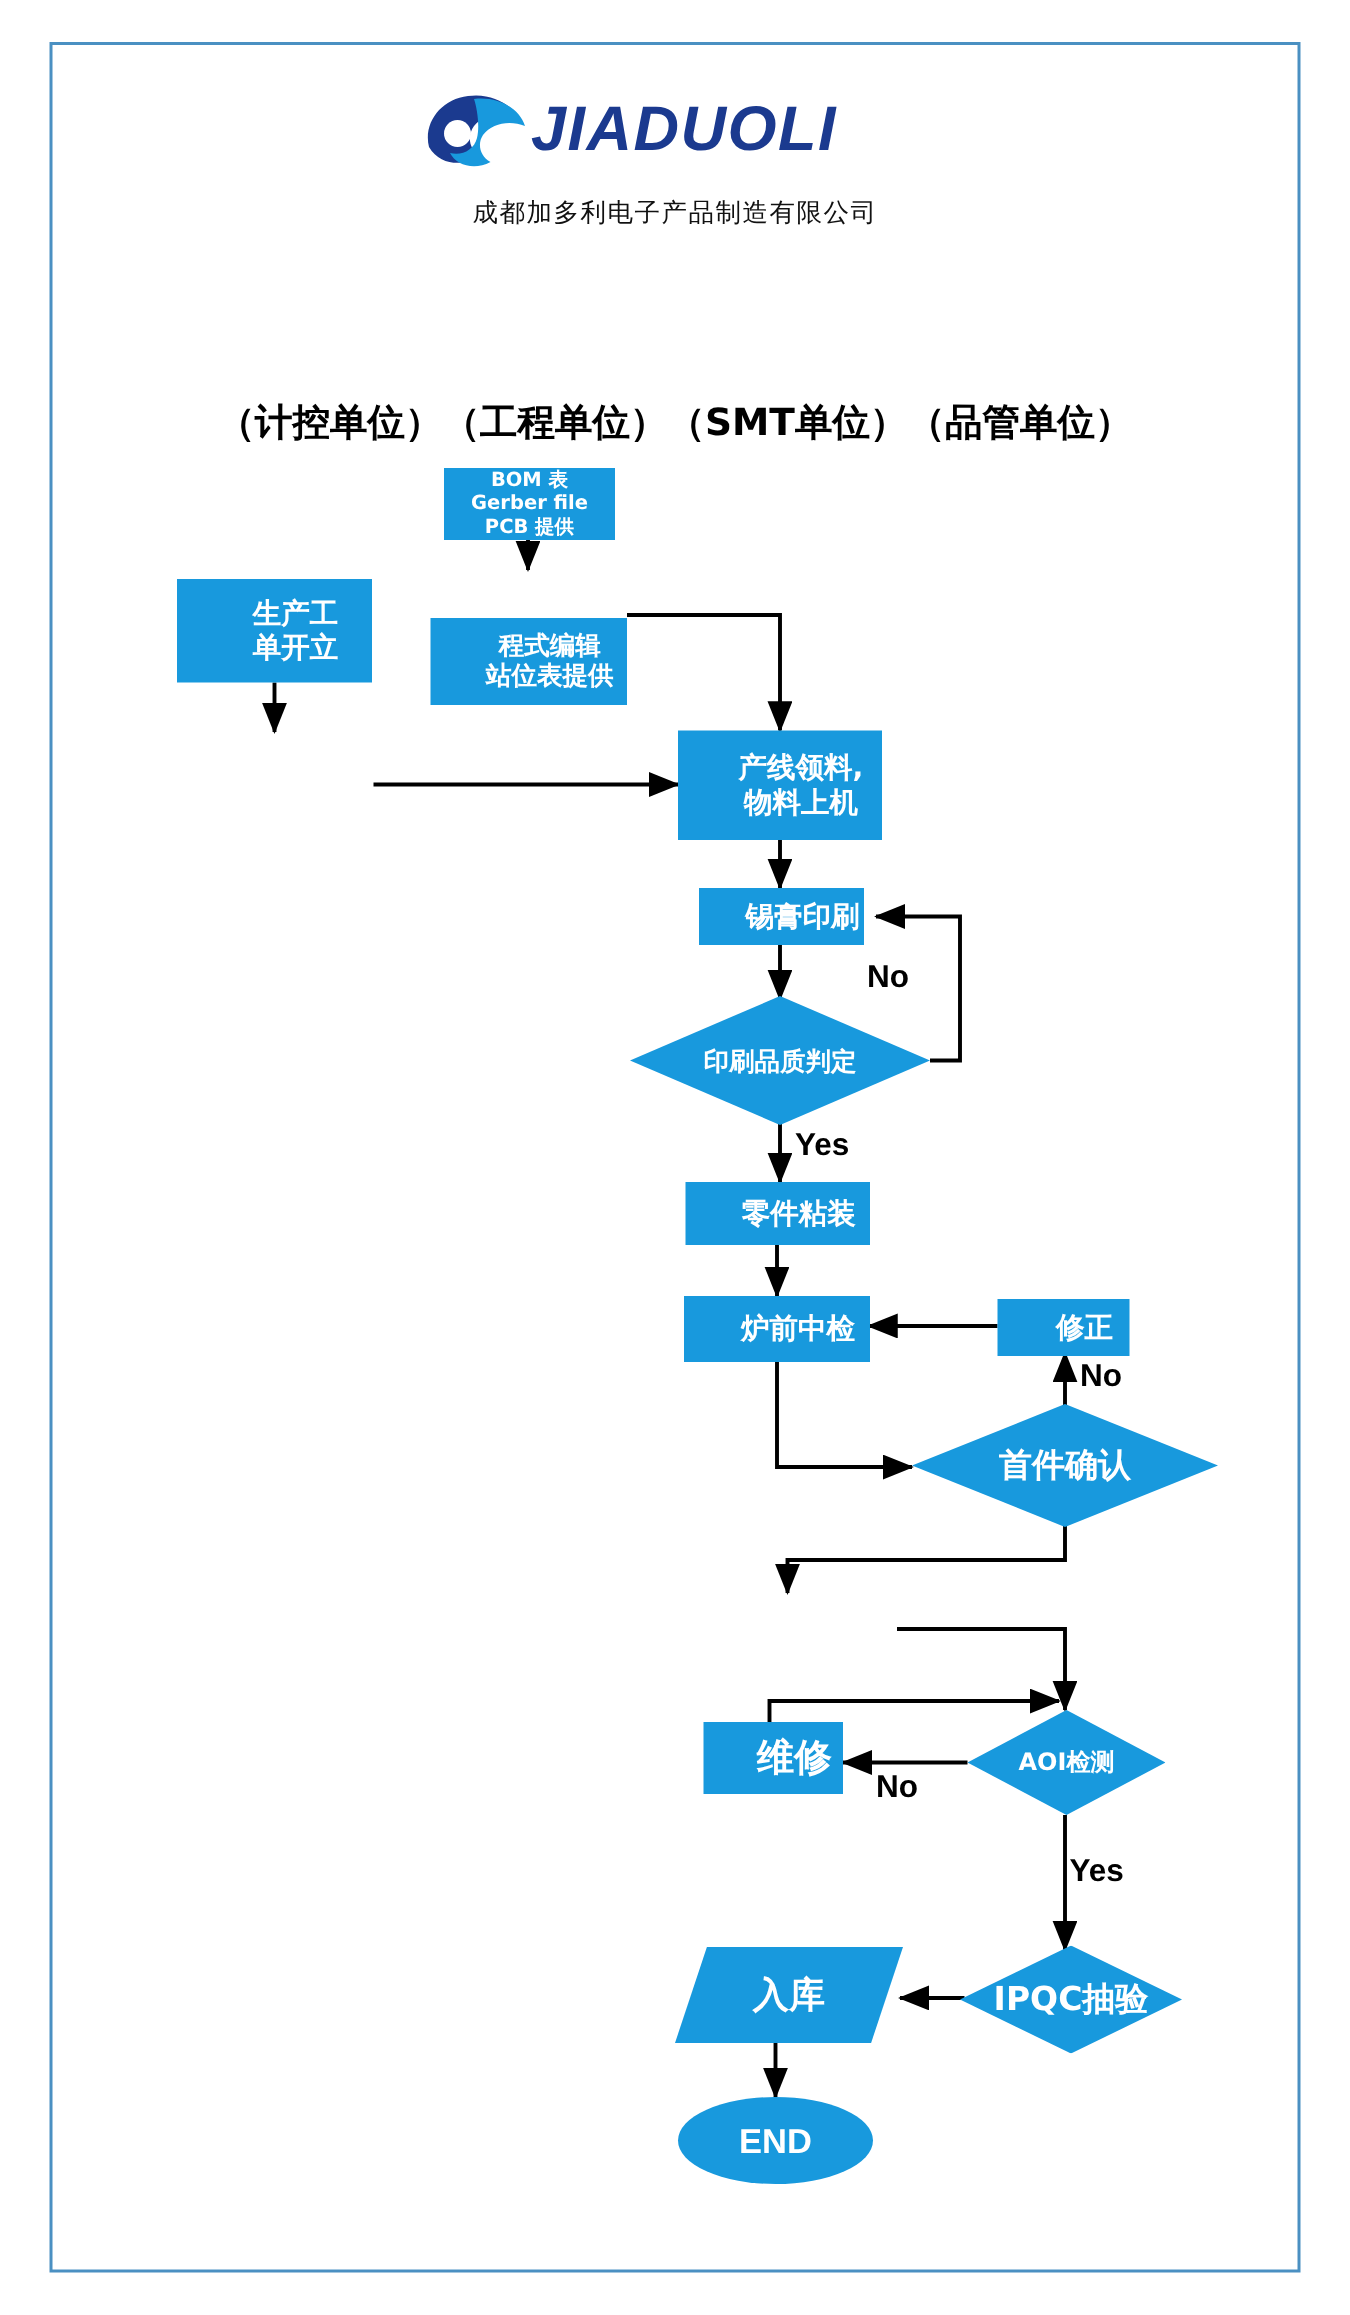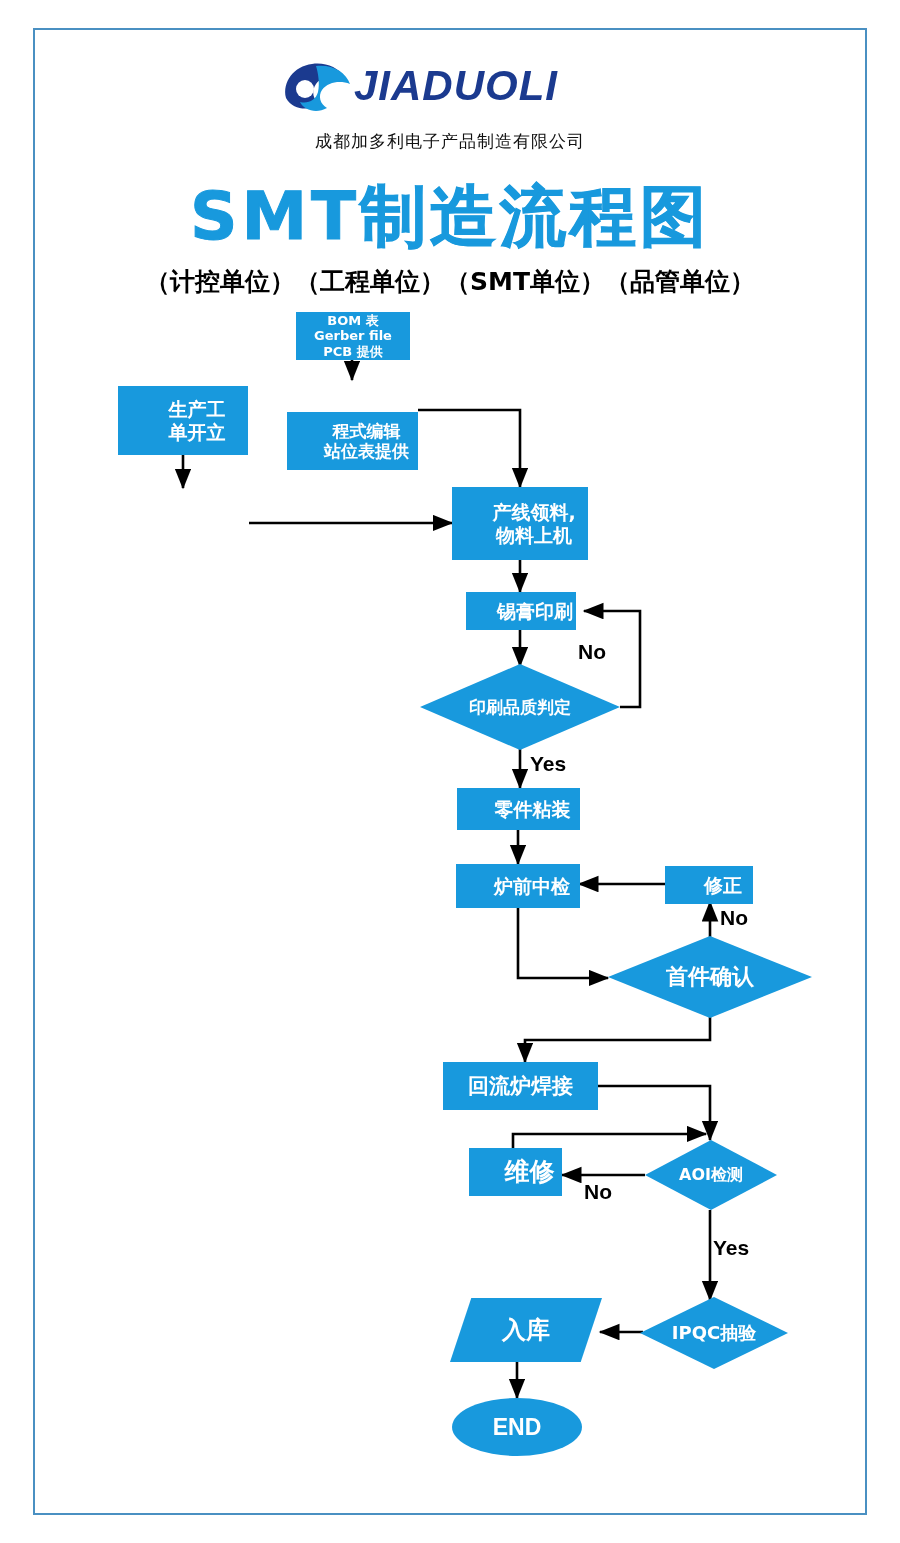--- a/index.html
+++ b/index.html
@@ -183,21 +183,20 @@
   <div class="logo-wrap">
     <svg class="logo-mark" viewBox="0 0 72 62">
       <path d="M6,40 C2,24 14,8 32,6 C46,4 58,10 64,18 C54,16 42,18 36,26 C31,33 33,42 40,46 C32,52 14,54 6,40 Z" fill="#1b3a8f"></path>
       <path d="M36,8 C52,6 66,14 70,26 C60,22 48,24 42,32 C38,38 40,46 47,50 C36,56 24,52 20,44 C28,46 36,42 38,34 C40,26 38,14 36,8 Z" fill="#1899dd"></path>
       <circle cx="25" cy="31" r="9" fill="#ffffff"></circle>
     </svg>
     <div class="logo-text">JIADUOLI</div>
   </div>
 
   <div class="company-name">成都加多利电子产品制造有限公司</div>
-  <div class="main-title">SMT制造流程图</div>
   <div class="subtitle">（计控单位）（工程单位）（SMT单位）（品管单位）</div>
 
   <div id="flow">
 
     <svg class="lines">
       <defs>
         <marker id="arrow" markerWidth="9" markerHeight="9" refX="7.5" refY="3.2" orient="auto">
           <path d="M0,0 L8,3.2 L0,6.4 z" fill="#000"></path>
         </marker>
       </defs>
@@ -281,38 +280,35 @@
       <span>修正</span>
     </div>
 
     <div class="diamond-wrap" style="left:608px; top:936px; width:204px; height:82px;">
       <div class="diamond-shape"></div>
       <div class="diamond-label" style="font-size:22px;">
         <span>首件确认</span>
       </div>
     </div>
 
-    <div class="node rect big" style="left:443px; top:1062px; width:155px; height:48px;">
-      <span>回流炉焊接</span>
-    </div>
 
     <div class="node rect mid" style="left:469px; top:1148px; width:93px; height:48px; font-size:25px;">
       <span>维修</span>
     </div>
 
     <div class="diamond-wrap" style="left:645px; top:1140px; width:132px; height:70px;">
       <div class="diamond-shape"></div>
       <div class="diamond-label" style="font-size:16px;">
         <span>AOI检测</span>
       </div>
     </div>
 
     <div class="diamond-wrap" style="left:640px; top:1297px; width:148px; height:72px;">
       <div class="diamond-shape"></div>
-      <div class="diamond-label" style="font-size:18px;">
+      <div class="diamond-label" style="font-size:22px;">
         <span>IPQC抽验</span>
       </div>
     </div>
 
     <div class="para-wrap" style="left:450px; top:1298px; width:152px; height:64px;">
       <div class="para-shape"></div>
       <div class="para-label">
         <span>入库</span>
       </div>
     </div>

